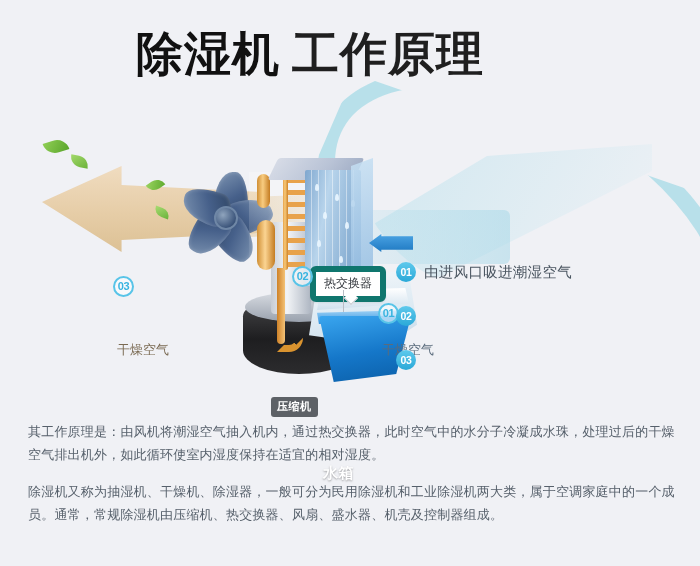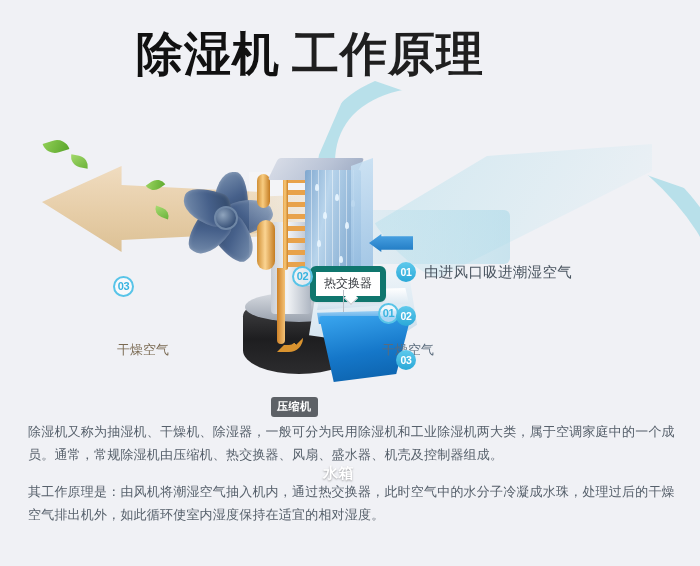--- a/index.html
+++ b/index.html
@@ -590,15 +590,15 @@
   </div>
   <div class="legend-row">
     <span class="legend-badge">02</span>
   </div>
   <div class="legend-row">
     <span class="legend-badge">03</span>
   </div>
 </div>
 
 <div class="copy">
+  <p>其工作原理是：由风机将潮湿空气抽入机内，通过热交换器，此时空气中的水分子冷凝成水珠，处理过后的干燥空气排出机外，如此循环使室内湿度保持在适宜的相对湿度。</p>
   <p>除湿机又称为抽湿机、干燥机、除湿器，一般可分为民用除湿机和工业除湿机两大类，属于空调家庭中的一个成员。通常，常规除湿机由压缩机、热交换器、风扇、盛水器、机壳及控制器组成。</p>
-  <p>其工作原理是：由风机将潮湿空气抽入机内，通过热交换器，此时空气中的水分子冷凝成水珠，处理过后的干燥空气排出机外，如此循环使室内湿度保持在适宜的相对湿度。</p>
 </div>
 
 </body></html>

